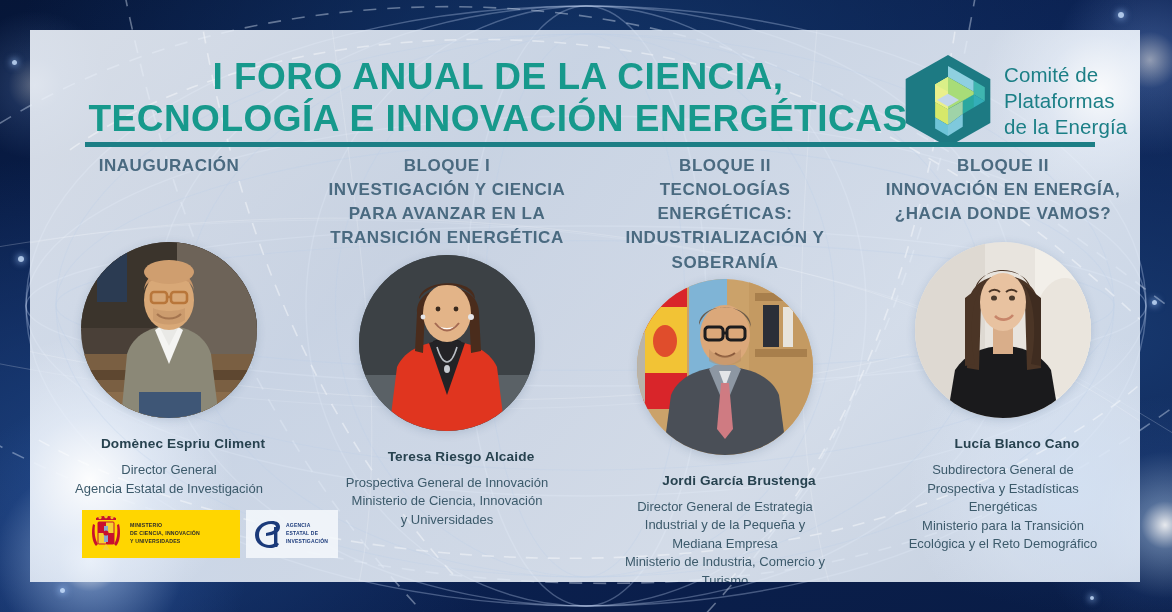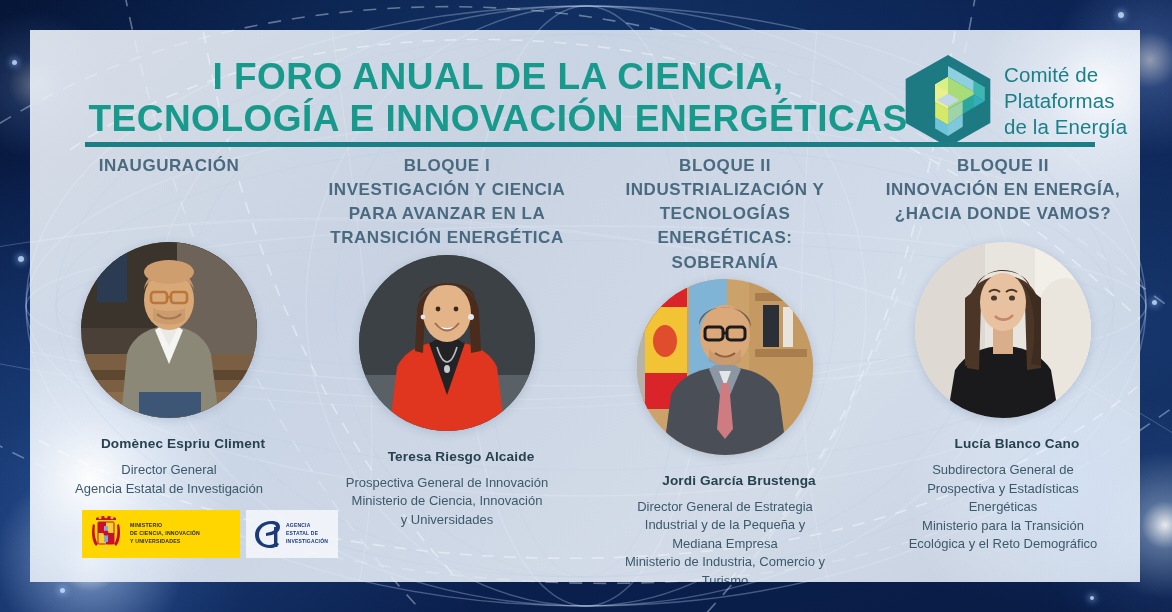--- a/index.html
+++ b/index.html
@@ -263,22 +263,22 @@
       <div class="role">
         <div>Prospectiva General de Innovación</div>
         <div>Ministerio de Ciencia, Innovación</div>
         <div>y Universidades</div>
       </div>
     </div>
 
     <div class="col">
       <div class="blocktitle">
         <div>BLOQUE II</div>
+        <div>TECNOLOGÍAS ENERGÉTICAS:</div>
         <div>INDUSTRIALIZACIÓN Y</div>
-        <div>TECNOLOGÍAS ENERGÉTICAS:</div>
         <div>SOBERANÍA</div>
       </div>
       <div class="photo">
         <svg class="inner" viewBox="0 0 176 176" preserveAspectRatio="xMidYMid slice">
           <rect width="176" height="176" fill="#cba26a"></rect>
           <rect x="112" y="0" width="64" height="176" fill="#c49a62"></rect>
           <rect x="118" y="14" width="52" height="8" fill="#a87f4c"></rect>
           <rect x="118" y="70" width="52" height="8" fill="#a87f4c"></rect>
           <rect x="126" y="26" width="16" height="42" fill="#2b2f38"></rect>
           <rect x="146" y="28" width="10" height="40" fill="#e7e4dd"></rect>

